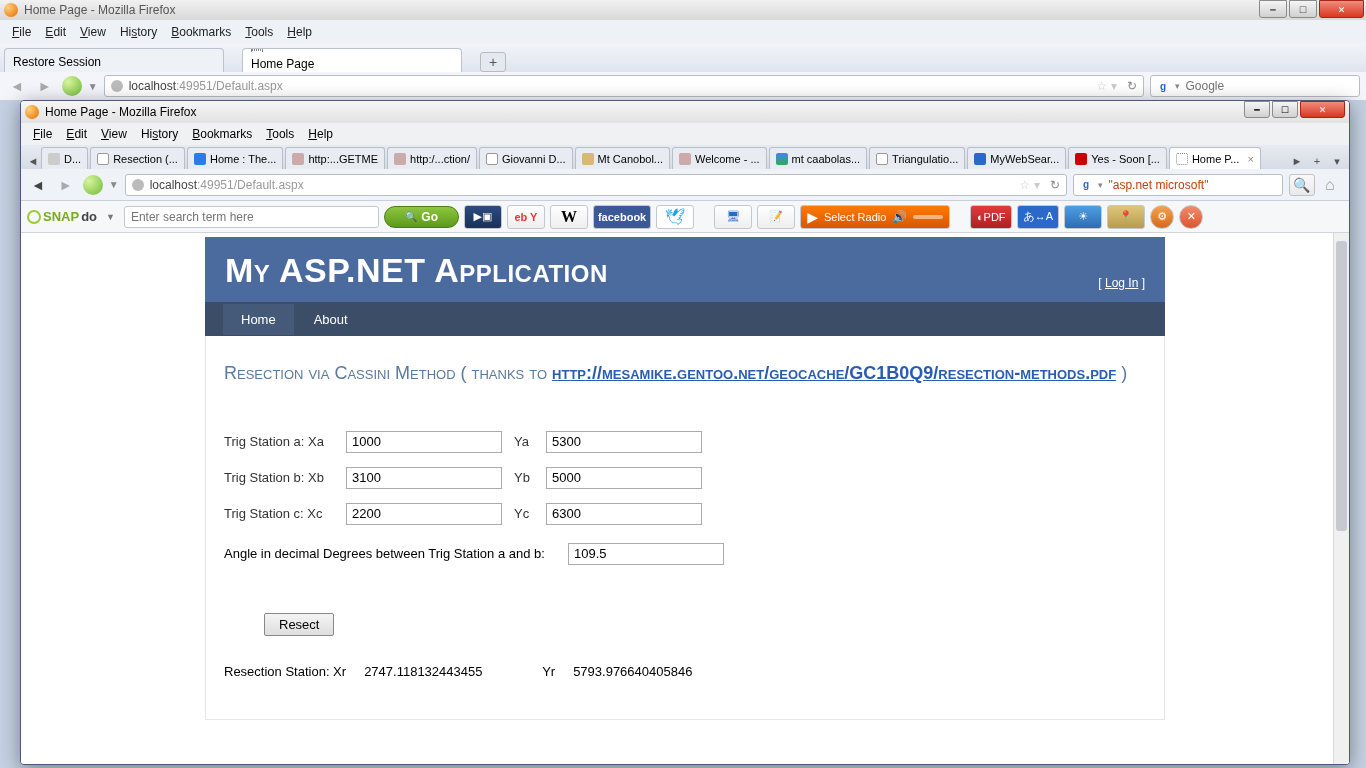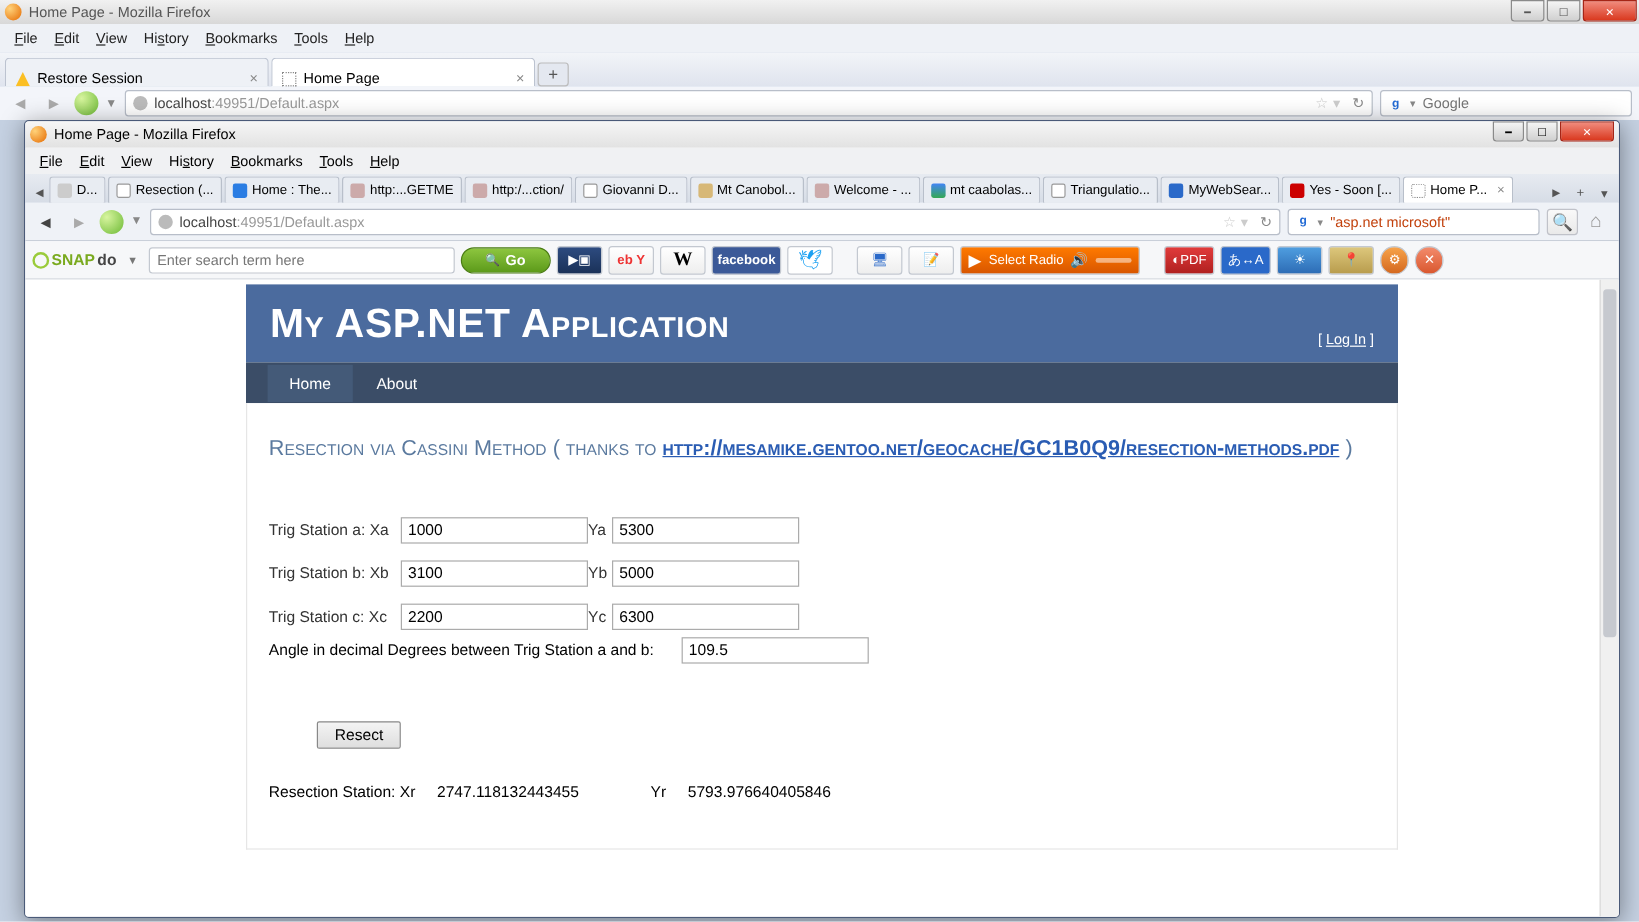--- a/index.html
+++ b/index.html
@@ -12,21 +12,21 @@
 .win-controls { position: absolute; top: 0; right: 2px; display: flex; gap: 2px; }
 .win-btn { width: 28px; height: 18px; font-size: 9px; text-align: center; line-height: 18px; border: 1px solid #8a8a8a; background: linear-gradient(#f5f5f5,#d0d0d0); border-radius: 0 0 3px 3px; cursor: pointer; }
 .win-btn.max { width: 28px; }
 .win-btn.close { width: 45px; background: linear-gradient(#f18c7e,#d9381e); border-color: #a62516; color: #fff; }
 
 .outer-menubar { height: 24px; background: #eef1f6; display: flex; align-items: center; padding: 0 6px; gap: 2px; font-size: 12px; color: #222; }
 .outer-menubar .m { padding: 2px 6px; cursor: pointer; }
 .outer-menubar .m .u { text-decoration: underline; }
 
 .outer-tabs { height: 28px; background: linear-gradient(#f2f4f8,#dfe4ee); display: flex; align-items: flex-end; padding: 0 4px; }
-.outer-tab { height: 24px; min-width: 220px; display: flex; align-items: flex-end; gap: 6px; padding: 0 8px; font-size: 12px; border: 1px solid #bcc3d0; border-bottom: none; border-radius: 4px 4px 0 0; margin-right: 2px; background: #eef1f6; cursor: pointer; }
+.outer-tab { height: 24px; min-width: 220px; display: flex; align-items: flex-start; gap: 6px; padding: 0 8px; font-size: 12px; border: 1px solid #bcc3d0; border-bottom: none; border-radius: 4px 4px 0 0; margin-right: 18px; background: #eef1f6; cursor: pointer; flex-direction: column; }
 .outer-tab.active { background: #fff; }
 .outer-tab .warn-icon { width: 12px; height: 12px; background: #fbbf24; display: inline-block; clip-path: polygon(50% 0,100% 100%,0 100%); }
 .outer-tab .page-icon { width: 12px; height: 12px; border: 1px dotted #888; display: inline-block; }
 .outer-tab .x { margin-left: auto; color: #888; font-size: 12px; }
 .new-tab { width: 26px; height: 20px; display: flex; align-items: center; justify-content: center; border: 1px solid #bbb; border-radius: 3px; background: #e4e8f0; cursor: pointer; font-size: 14px; color: #555; }
 
 .outer-addr { height: 28px; background: #f3f5fa; display: flex; align-items: center; gap: 6px; padding: 0 6px; }
 .addr-arrow { font-size: 14px; color: #aaa; padding: 0 4px; cursor: pointer; }
 .addr-arrow.active { color: #444; }
 .fox-home { width: 20px; height: 20px; background: radial-gradient(circle at 30% 30%,#d8f59f,#6cb934); border-radius: 50%; cursor: pointer; }
@@ -94,26 +94,26 @@
 .login { font-size: 12px; }
 .login a { color: #fff; text-decoration: underline; }
 .navbar { background: #3b4d67; height: 34px; display: flex; align-items: center; padding-left: 18px; gap: 2px; }
 .navbar a { color: #fff; font-size: 13px; padding: 8px 18px; display: inline-block; cursor: pointer; }
 .navbar a.active { background: #445a78; }
 
 .content { background: #fff; padding: 22px 18px 40px; border: 1px solid #e6e6e6; border-top: none; }
 .content h2 { font-size: 18px; font-weight: normal; color: #5b7a9f; font-variant: small-caps; line-height: 1.7; }
 .content h2 a { color: #2a5cb3; text-decoration: underline; font-weight: bold; }
 
-.form-row { display: flex; align-items: center; margin-top: 14px; font-size: 13px; color: #333; }
+.form-row { display: flex; align-items: center; gap: 12px; margin-top: 14px; font-size: 13px; color: #333; }
 .form-row.first { margin-top: 42px; }
 .form-row label { min-width: 110px; }
 .form-row label.lab2 { min-width: 20px; }
 .form-row input { width: 156px; height: 22px; border: 1px solid #ababab; padding: 0 5px; font-size: 13px; }
-.angle-row { display: flex; align-items: center; gap: 14px; margin-top: 6px; font-size: 13px; }
+.angle-row { display: flex; align-items: center; gap: 14px; margin-top: 18px; font-size: 13px; }
 .angle-row label { min-width: 330px; }
 .angle-row input { width: 156px; height: 22px; border: 1px solid #ababab; padding: 0 5px; font-size: 13px; }
 .angle-row + .angle-row { margin-top: 4px; }
 
 .resect-btn { margin-top: 48px; margin-left: 40px; padding: 3px 14px; font-size: 13px; background: linear-gradient(#f4f4f4,#dedede); border: 1px solid #888; border-radius: 2px; cursor: pointer; }
 
 .result-row { margin-top: 28px; font-size: 13px; display: flex; gap: 18px; }
 .result-row .lbl1 { min-width: 122px; text-align: center; }
 .result-row .val { min-width: 160px; }
 

